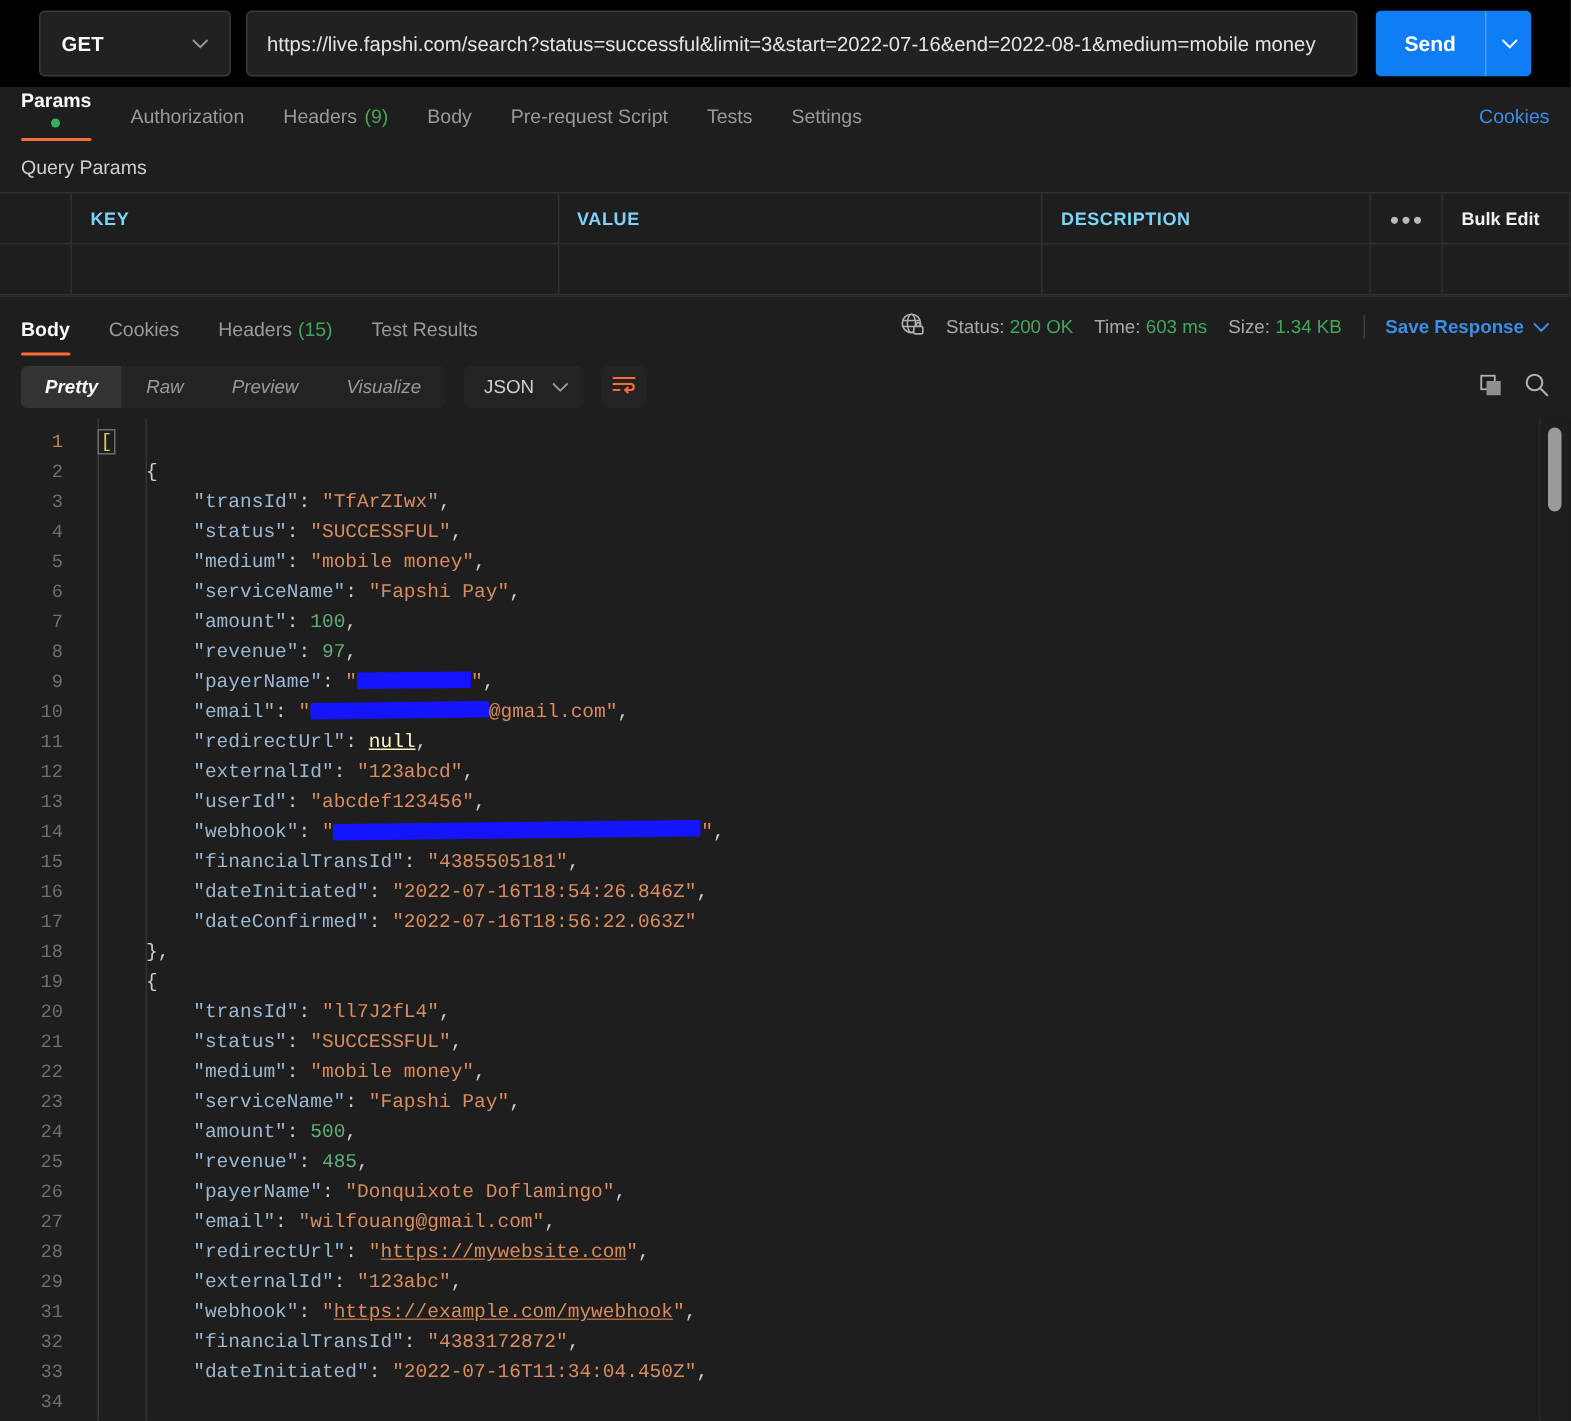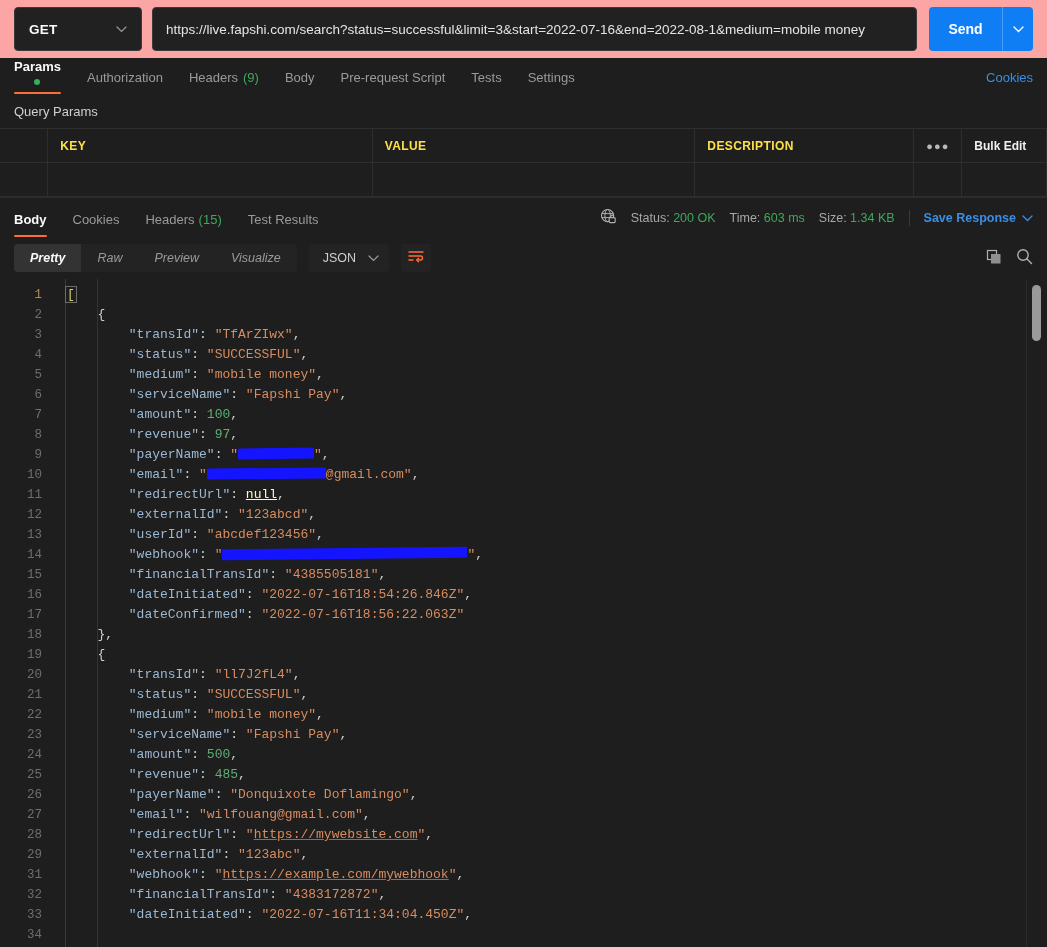--- a/index.html
+++ b/index.html
@@ -12,23 +12,23 @@
     font-size: 13px;
     overflow: hidden;
     -webkit-font-smoothing: antialiased;
   }
 
   
   .urlbar {
     height: 58px;
     display: flex;
     align-items: center;
-    padding: 0 14px;
+    padding: 0 26px;
     gap: 0;
-    background: #fca5a5;
+    background: #000000;
   }
   .method-box {
     width: 128px; height: 44px;
     background: #212121;
     border: 1px solid #3b3b3b;
     border-radius: 4px;
     display: flex; align-items: center;
     padding: 0 14px;
     justify-content: space-between;
     cursor: pointer;
@@ -117,21 +117,21 @@
     padding: 10px 14px 9px 14px;
     font-size: 13px; color: #cfcfcf;
   }
   .params-table { width:100%; border-collapse: collapse; }
   .params-table tr { height: 34px; }
   .params-table td {
     border: 1px solid #2e2e2e;
     border-left: none;
     padding: 0 12px;
     font-size: 12px;
-    color: #fde047;
+    color: #7dd3fc;
     font-weight: bold;
     letter-spacing: .4px;
   }
   .params-table td.c-check { width: 48px; border-left: none; }
   .params-table td.c-key { width: 327px; }
   .params-table td.c-val { width: 325px; }
   .params-table td.c-desc { width: 220px; }
   .params-table td.c-dots { width: 42px; text-align:center; color:#b9b9b9; letter-spacing:1px;}
   .params-table td.c-bulk { width: 85px; color:#f0f0f0; font-weight:bold; letter-spacing:0; }
   .params-table tr.empty td { height: 34px; }

